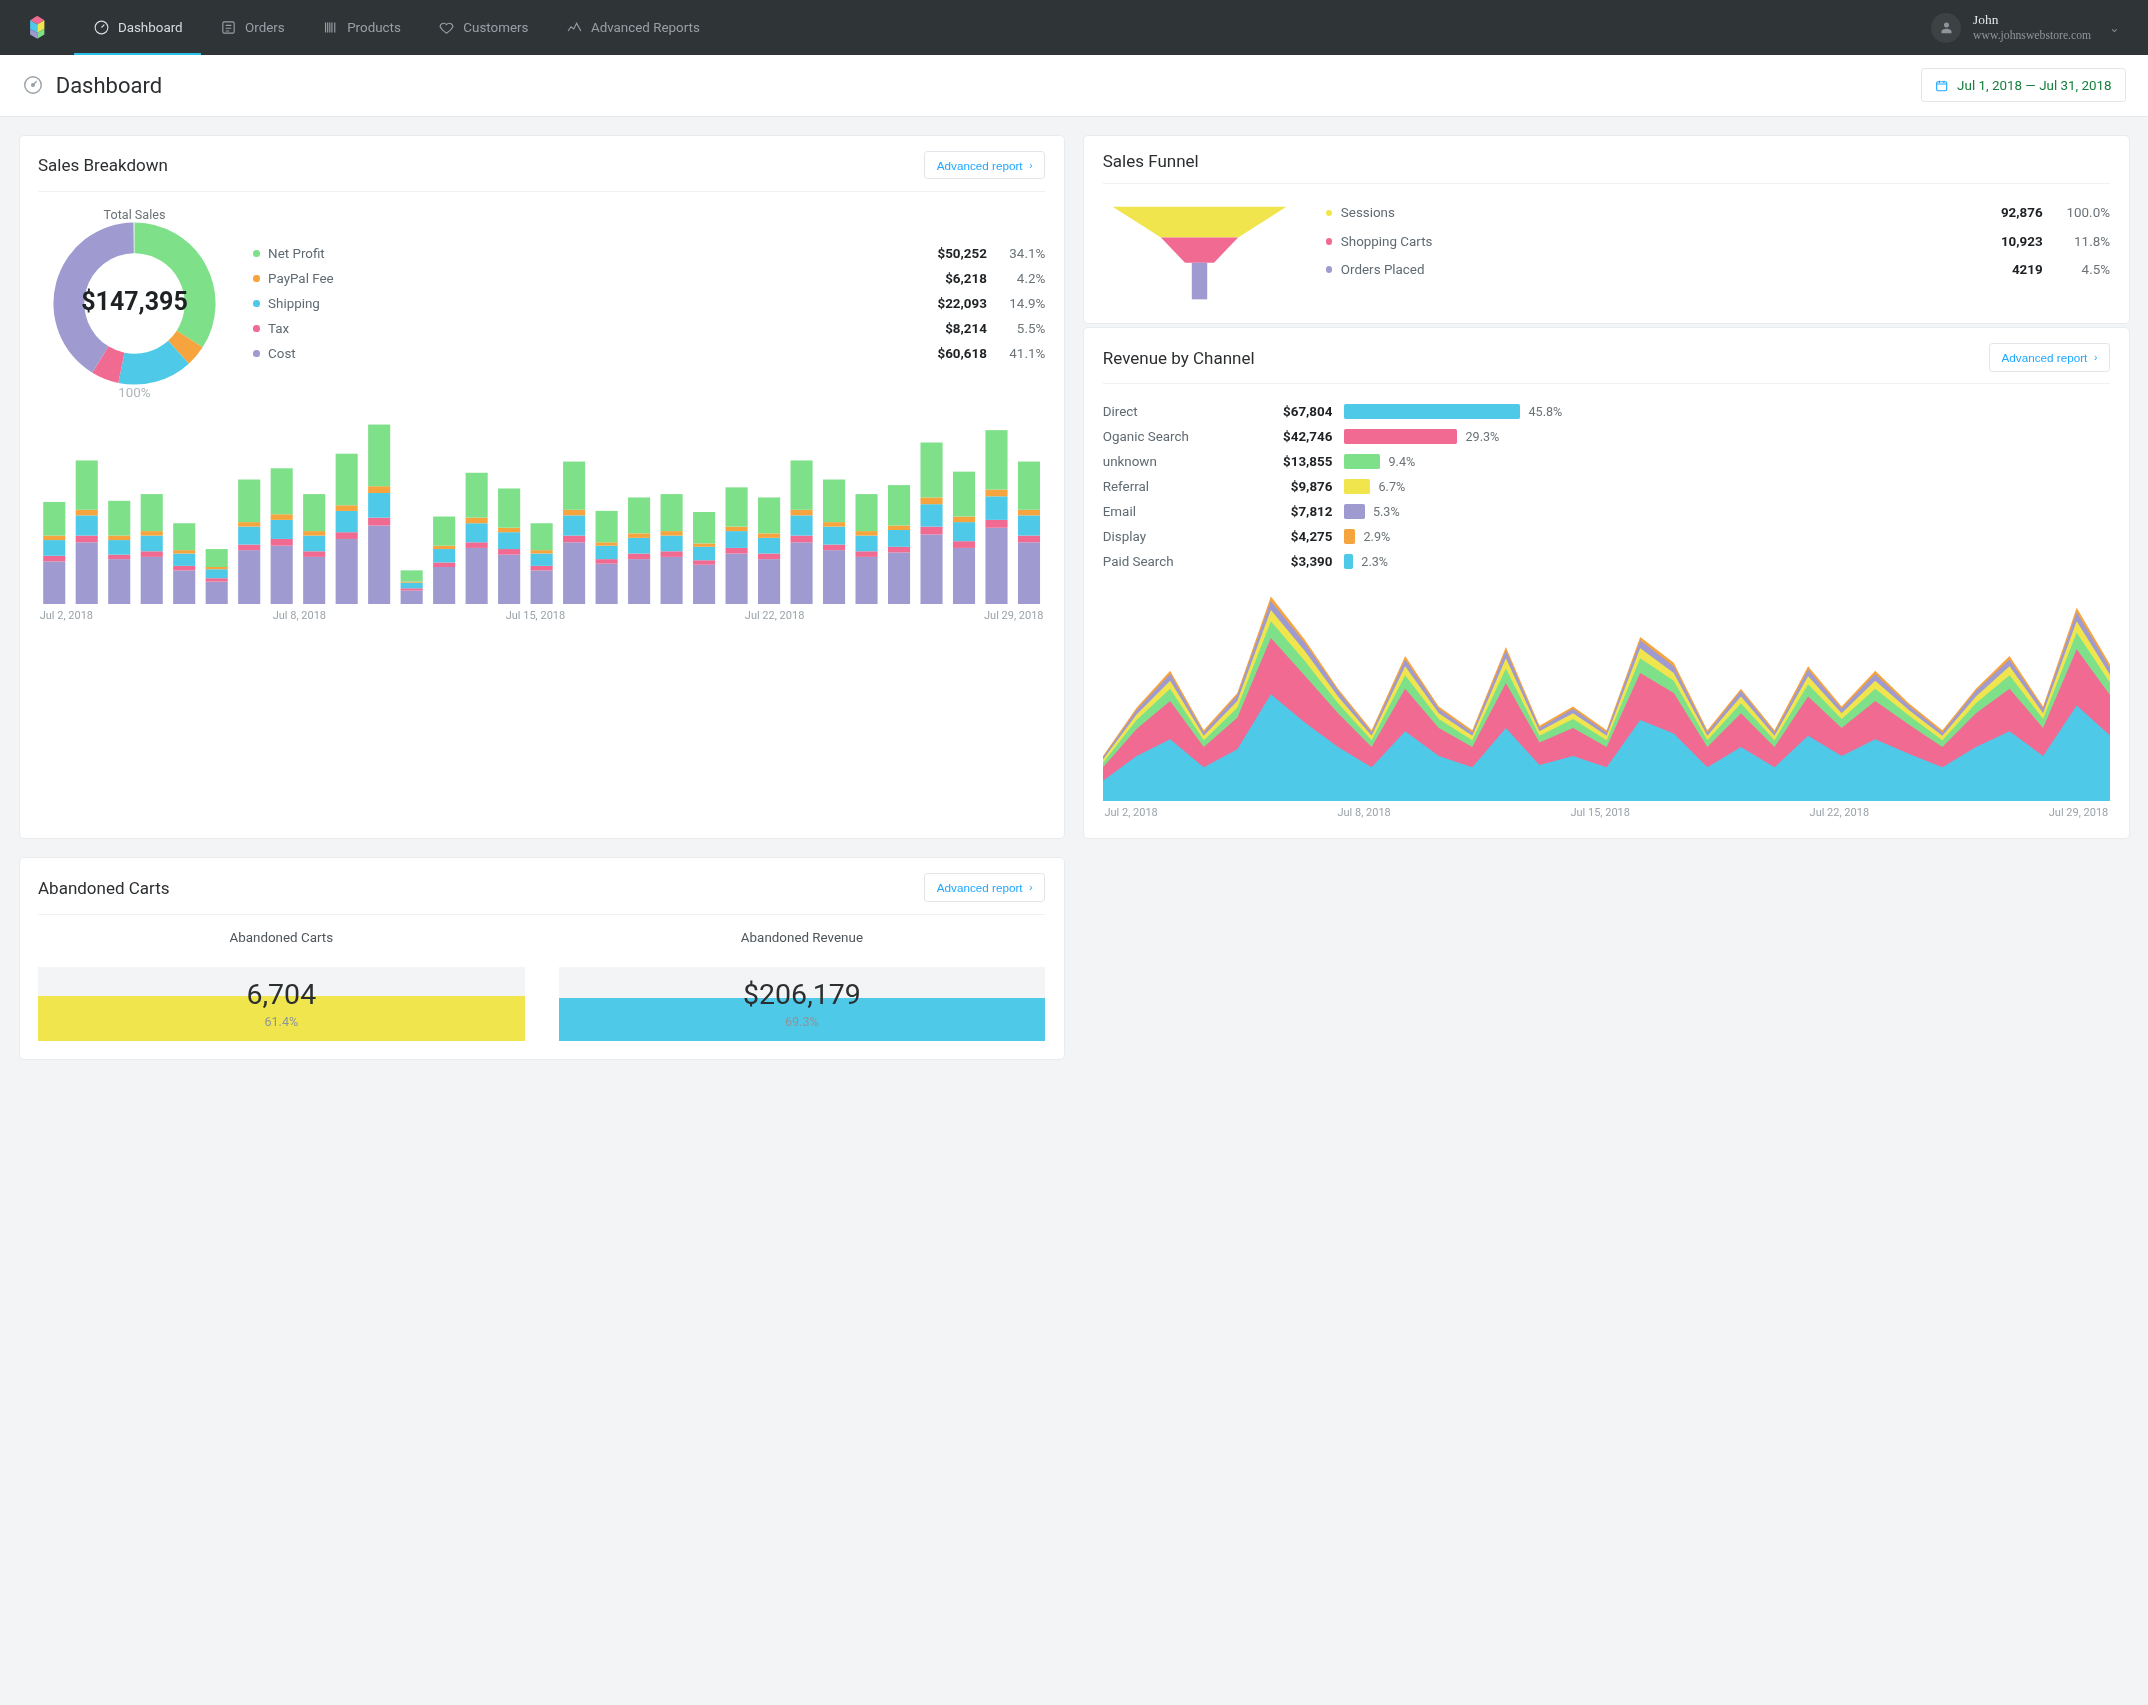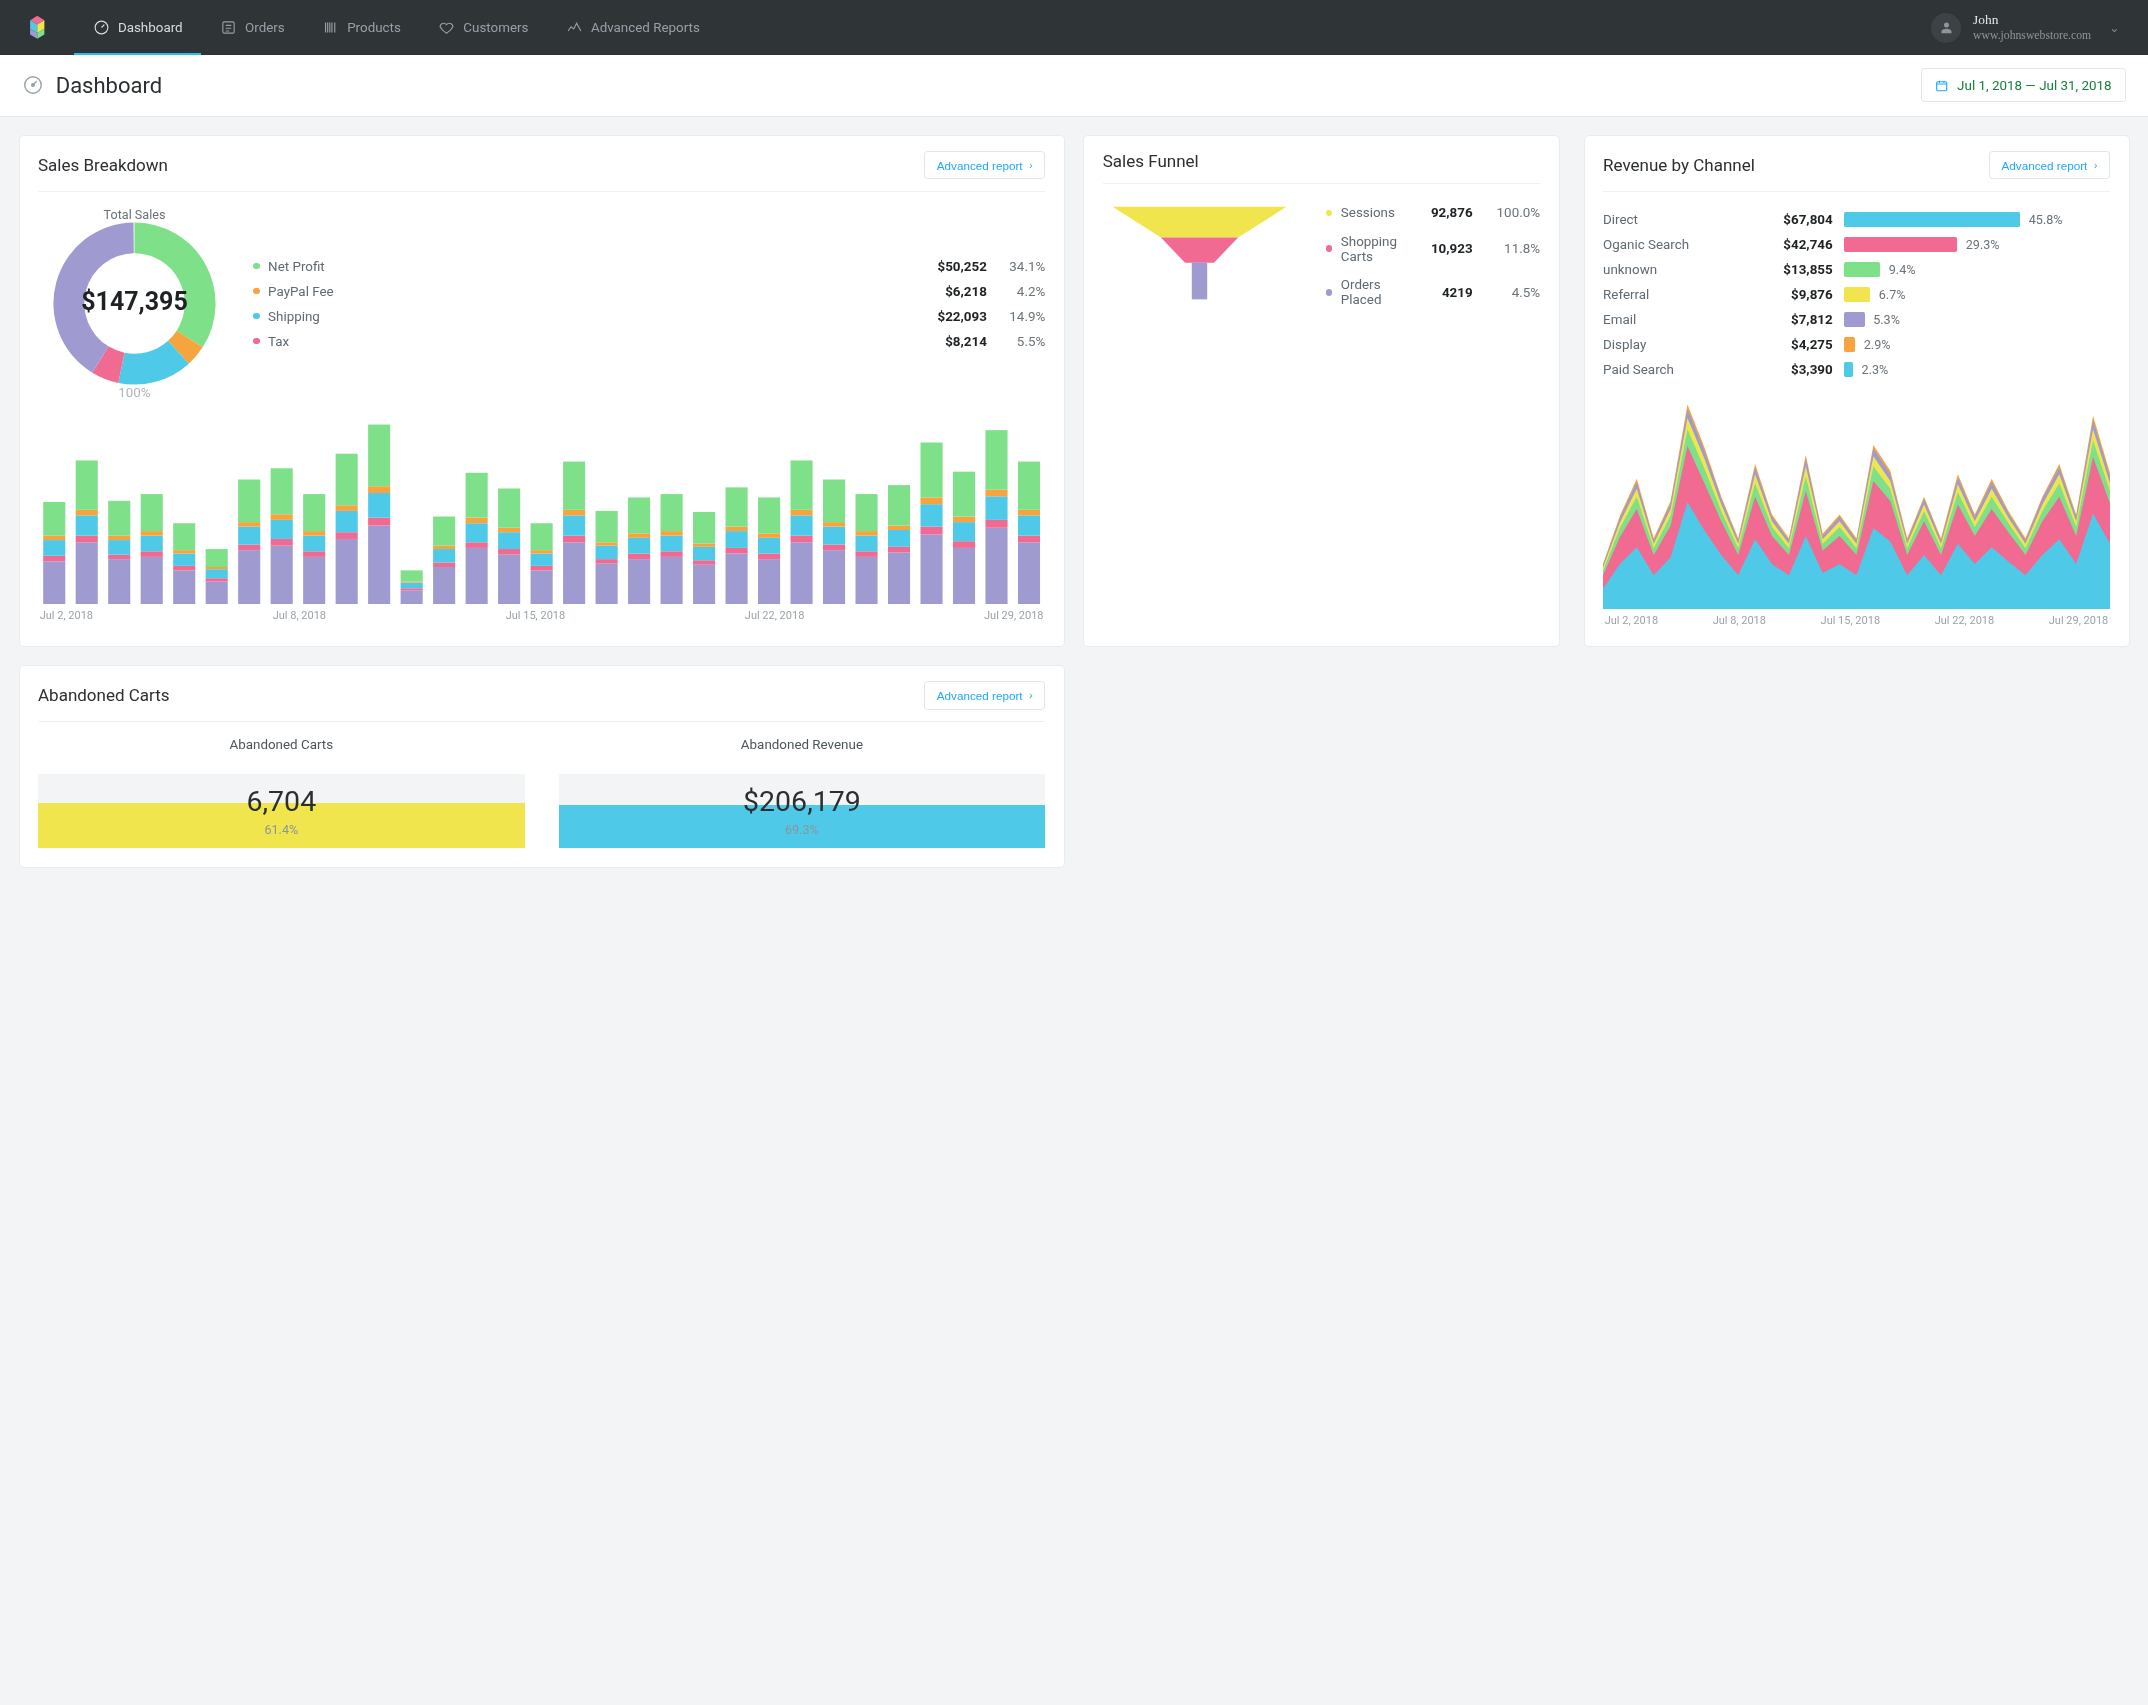--- a/index.html
+++ b/index.html
@@ -214,20 +214,26 @@
             <span class="dot" style="background:#4fc9e8"></span>
             <span class="legend-label">Shipping</span>
             <span class="legend-val">$22,093</span>
             <span class="legend-pct">14.9%</span>
           </div>
           <div class="legend-row">
             <span class="dot" style="background:#f06a92"></span>
             <span class="legend-label">Tax</span>
             <span class="legend-val">$8,214</span>
             <span class="legend-pct">5.5%</span>
+          </div>
+          <div class="legend-row">
+            <span class="dot" style="background:#9f9bd1"></span>
+            <span class="legend-label">Cost</span>
+            <span class="legend-val">$60,618</span>
+            <span class="legend-pct">41.1%</span>
           </div>
         </div>
     </div>
     <div class="barchart">
       <svg id="stacked-bar-svg" viewBox="0 0 600 200" preserveAspectRatio="none">
           <rect x="3.096774193548387" width="13.161290322580646" y="153.925" height="46.074999999999996" fill="#9f9bd1"></rect>
           <rect x="3.096774193548387" width="13.161290322580646" y="147.8625" height="6.0625" fill="#f06a92"></rect>
           <rect x="3.096774193548387" width="13.161290322580646" y="130.88750000000002" height="16.974999999999998" fill="#4fc9e8"></rect>
           <rect x="3.096774193548387" width="13.161290322580646" y="126.03750000000002" height="4.8500000000000005" fill="#f6a43d"></rect>
           <rect x="3.096774193548387" width="13.161290322580646" y="89.66250000000002" height="36.375" fill="#7fe08a"></rect>
@@ -385,21 +391,21 @@
       <div class="bar-axis" id="bar-axis">
           <span>Jul 2, 2018</span>
           <span>Jul 8, 2018</span>
           <span>Jul 15, 2018</span>
           <span>Jul 22, 2018</span>
           <span>Jul 29, 2018</span>
         </div>
     </div>
   </div>
 
-  <div style="display:flex; flex-direction:row; gap:24px;">
+  <div style="display:flex; flex-direction:column; gap:3px;">
 
     <div class="card">
       <div class="card-head" style="border-bottom:0.8px solid #eef1f3;">
         <div class="card-title">Sales Funnel</div>
       </div>
       <div class="funnel-body">
         <svg class="funnel-svg" viewBox="0 0 200 110">
           <polygon points="10,8 190,8 140,40 60,40" fill="#f0e54d"></polygon>
           <polygon points="60,40 140,40 115,66 85,66" fill="#f06a92"></polygon>
           <rect x="92" y="66" width="16" height="38" fill="#9f9bd1"></rect>

